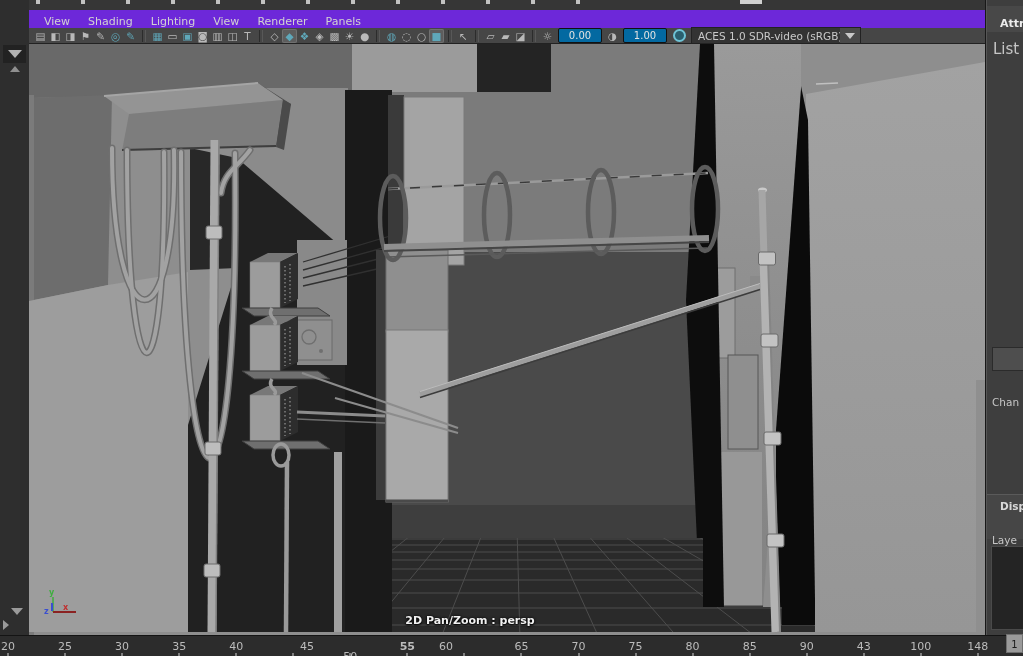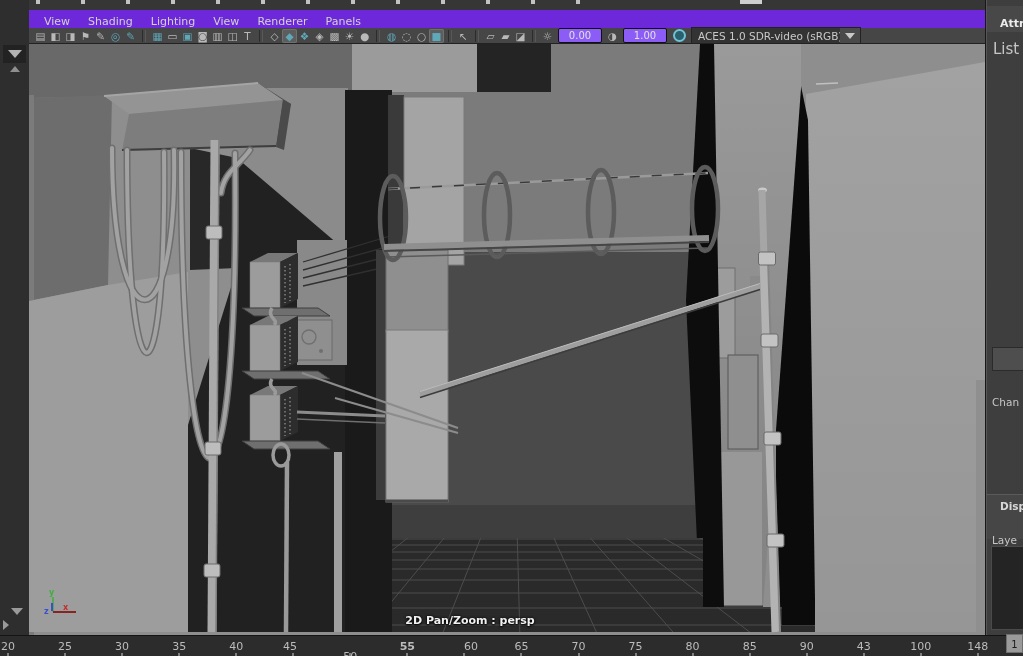--- a/index.html
+++ b/index.html
@@ -21,21 +21,21 @@
      background:repeating-linear-gradient(90deg,#c2c2c2 0 4px,transparent 4px 45px);}
   .shelf-wide-tick{left:740px;top:0;width:22px;height:4px;background:#cfcfcf;}
   .menubar{left:29px;top:10px;width:956px;height:18px;background:#6d28d9;display:flex;align-items:flex-end;padding-left:6px;box-sizing:border-box;}
   .menu-item{font-size:11px;color:#d2d2d2;padding:0 9px;cursor:default;}
   .toolbar{left:29px;top:28px;width:956px;height:16px;background:#464646;border-bottom:1px solid #222;
            display:flex;align-items:center;padding-left:4px;box-sizing:border-box;}
   .tb-icon{width:15px;height:14px;line-height:14px;text-align:center;font-size:10.5px;color:#b9b9b9;flex:0 0 auto;}
   .tb-icon.teal{color:#5fa8ba;}
   .tb-icon.active{background:#5d5d5d;border-radius:2px;box-shadow:inset 0 0 0 1px #707070;}
   .tb-sep{width:2px;height:12px;border-left:1px solid #2c2c2c;border-right:1px solid #585858;margin:0 4px;flex:0 0 auto;}
-  .tb-field{width:42px;height:13px;background:#8b5cf6;border:1px solid #111;border-radius:2px;color:#e2e2e2;
+  .tb-field{width:42px;height:13px;background:#0369a1;border:1px solid #111;border-radius:2px;color:#e2e2e2;
             font-size:10px;line-height:13px;text-align:center;margin:12px 3px;flex:0 0 auto;}
   .cm-icon{width:13px;height:13px;border-radius:50%;background:#2a5f6e;border:2px solid #6ec3d6;box-sizing:border-box;margin:0 3px;flex:0 0 auto;}
   .tb-dropdown{width:168px;height:15px;background:#333;border:1px solid #222;display:flex;align-items:center;margin-left:2px;flex:0 0 auto;}
   .tb-dropdown .lbl{flex:1;font-size:10.5px;color:#c9c9c9;padding-left:6px;white-space:nowrap;overflow:hidden;}
   .tb-dropdown .caret{width:20px;height:100%;background:#4a4a4a;display:flex;align-items:center;justify-content:center;}
   .caret-glyph{width:0;height:0;border-left:5px solid transparent;border-right:5px solid transparent;border-top:6px solid #c9c9c9;}
 
   
   .viewport{left:29px;top:44px;width:956px;height:591px;}
   .vp-label{left:340px;top:614px;width:260px;text-align:center;font-size:11px;font-weight:bold;color:#f1f1f1;text-shadow:0 1px 2px #000,0 0 3px #000;}
@@ -365,27 +365,27 @@
   <span class="tl-num" style="left: 8px;">20</span>
       <div class="tl-tick" style="left: 8px;"></div>
       <span class="tl-num" style="left: 65.05px;">25</span>
       <div class="tl-tick" style="left: 65.05px;"></div>
       <span class="tl-num" style="left: 122.1px;">30</span>
       <div class="tl-tick" style="left: 122.1px;"></div>
       <span class="tl-num" style="left: 179.15px;">35</span>
       <div class="tl-tick" style="left: 179.15px;"></div>
       <span class="tl-num" style="left: 236.2px;">40</span>
       <div class="tl-tick" style="left: 236.2px;"></div>
-      <span class="tl-num" style="left: 290px;">45</span>
+      <span class="tl-num" style="left: 307px;">45</span>
       <div class="tl-tick" style="left: 293.25px;"></div>
       <span class="tl-num" style="left: 350.3px; margin-top: 10px;">50</span>
       <div class="tl-tick" style="left: 350.3px;"></div>
       <span class="tl-num" style="left: 407.35px; font-weight: bold;">55</span>
       <div class="tl-tick" style="left: 407.35px;"></div>
-      <span class="tl-num" style="left: 471px;">60</span>
+      <span class="tl-num" style="left: 446px;">60</span>
       <div class="tl-tick" style="left: 464.4px;"></div>
       <span class="tl-num" style="left: 521.45px;">65</span>
       <div class="tl-tick" style="left: 521.45px;"></div>
       <span class="tl-num" style="left: 578.5px;">70</span>
       <div class="tl-tick" style="left: 578.5px;"></div>
       <span class="tl-num" style="left: 635.55px;">75</span>
       <div class="tl-tick" style="left: 635.55px;"></div>
       <span class="tl-num" style="left: 692.6px;">80</span>
       <div class="tl-tick" style="left: 692.6px;"></div>
       <span class="tl-num" style="left: 749.65px;">85</span>

